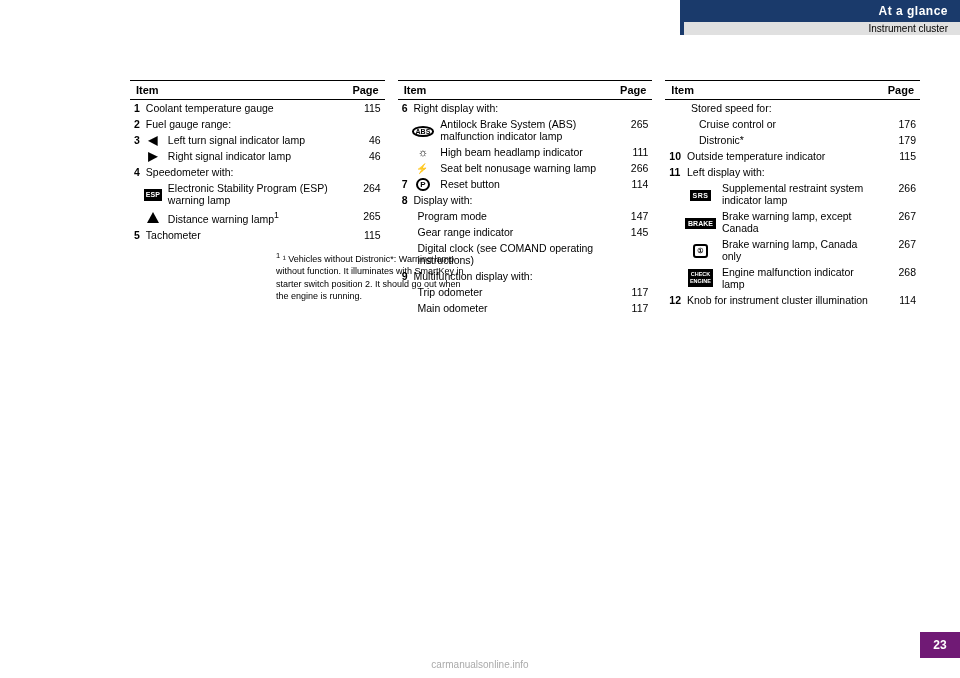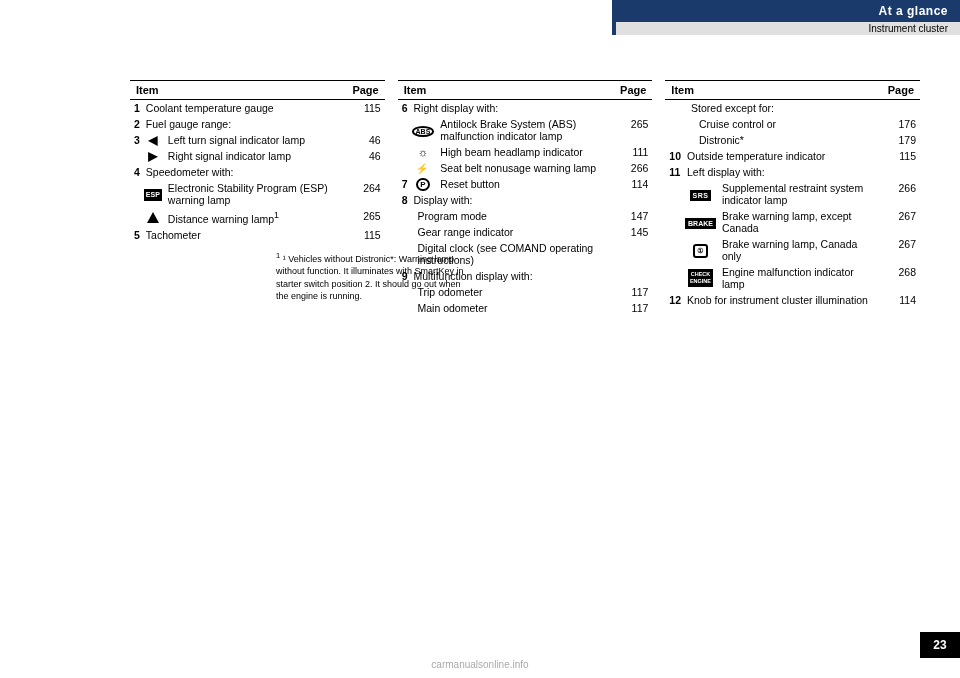--- a/index.html
+++ b/index.html
@@ -12,21 +12,21 @@
       color: #000;
       overflow: hidden;
       position: relative;
     }
 
     
     .header-area {
       position: absolute;
       top: 0;
       right: 0;
-      width: 348px;
+      width: 280px;
     }
 
     .at-a-glance-bar {
       background: #1a3a6b;
       color: #ffffff;
       text-align: right;
       padding: 4px 12px;
       font-size: 12px;
       font-weight: bold;
       letter-spacing: 0.5px;
@@ -139,21 +139,21 @@
       line-height: 1.4;
       max-width: 195px;
       margin-left: 16px;
     }
 
     
     .page-number-box {
       position: absolute;
       bottom: 20px;
       right: 0;
-      background: #000000;
+      background: #701a75;
       color: #fff;
       font-size: 12px;
       font-weight: bold;
       padding: 6px 12px;
       min-width: 40px;
       text-align: center;
     }
 
     
     .watermark {
@@ -401,21 +401,21 @@
     <table>
       <thead>
         <tr>
           <th colspan="3">Item</th>
           <th class="page-col">Page</th>
         </tr>
       </thead>
       <tbody>
         <tr>
           <td></td>
-          <td colspan="2" class="indent">Stored except for:</td>
+          <td colspan="2" class="indent">Stored speed for:</td>
           <td></td>
         </tr>
         <tr>
           <td></td>
           <td colspan="2" class="indent" style="padding-left:16px;">Cruise control or</td>
           <td class="page-num">176</td>
         </tr>
         <tr>
           <td></td>
           <td colspan="2" class="indent" style="padding-left:16px;">Distronic*</td>

